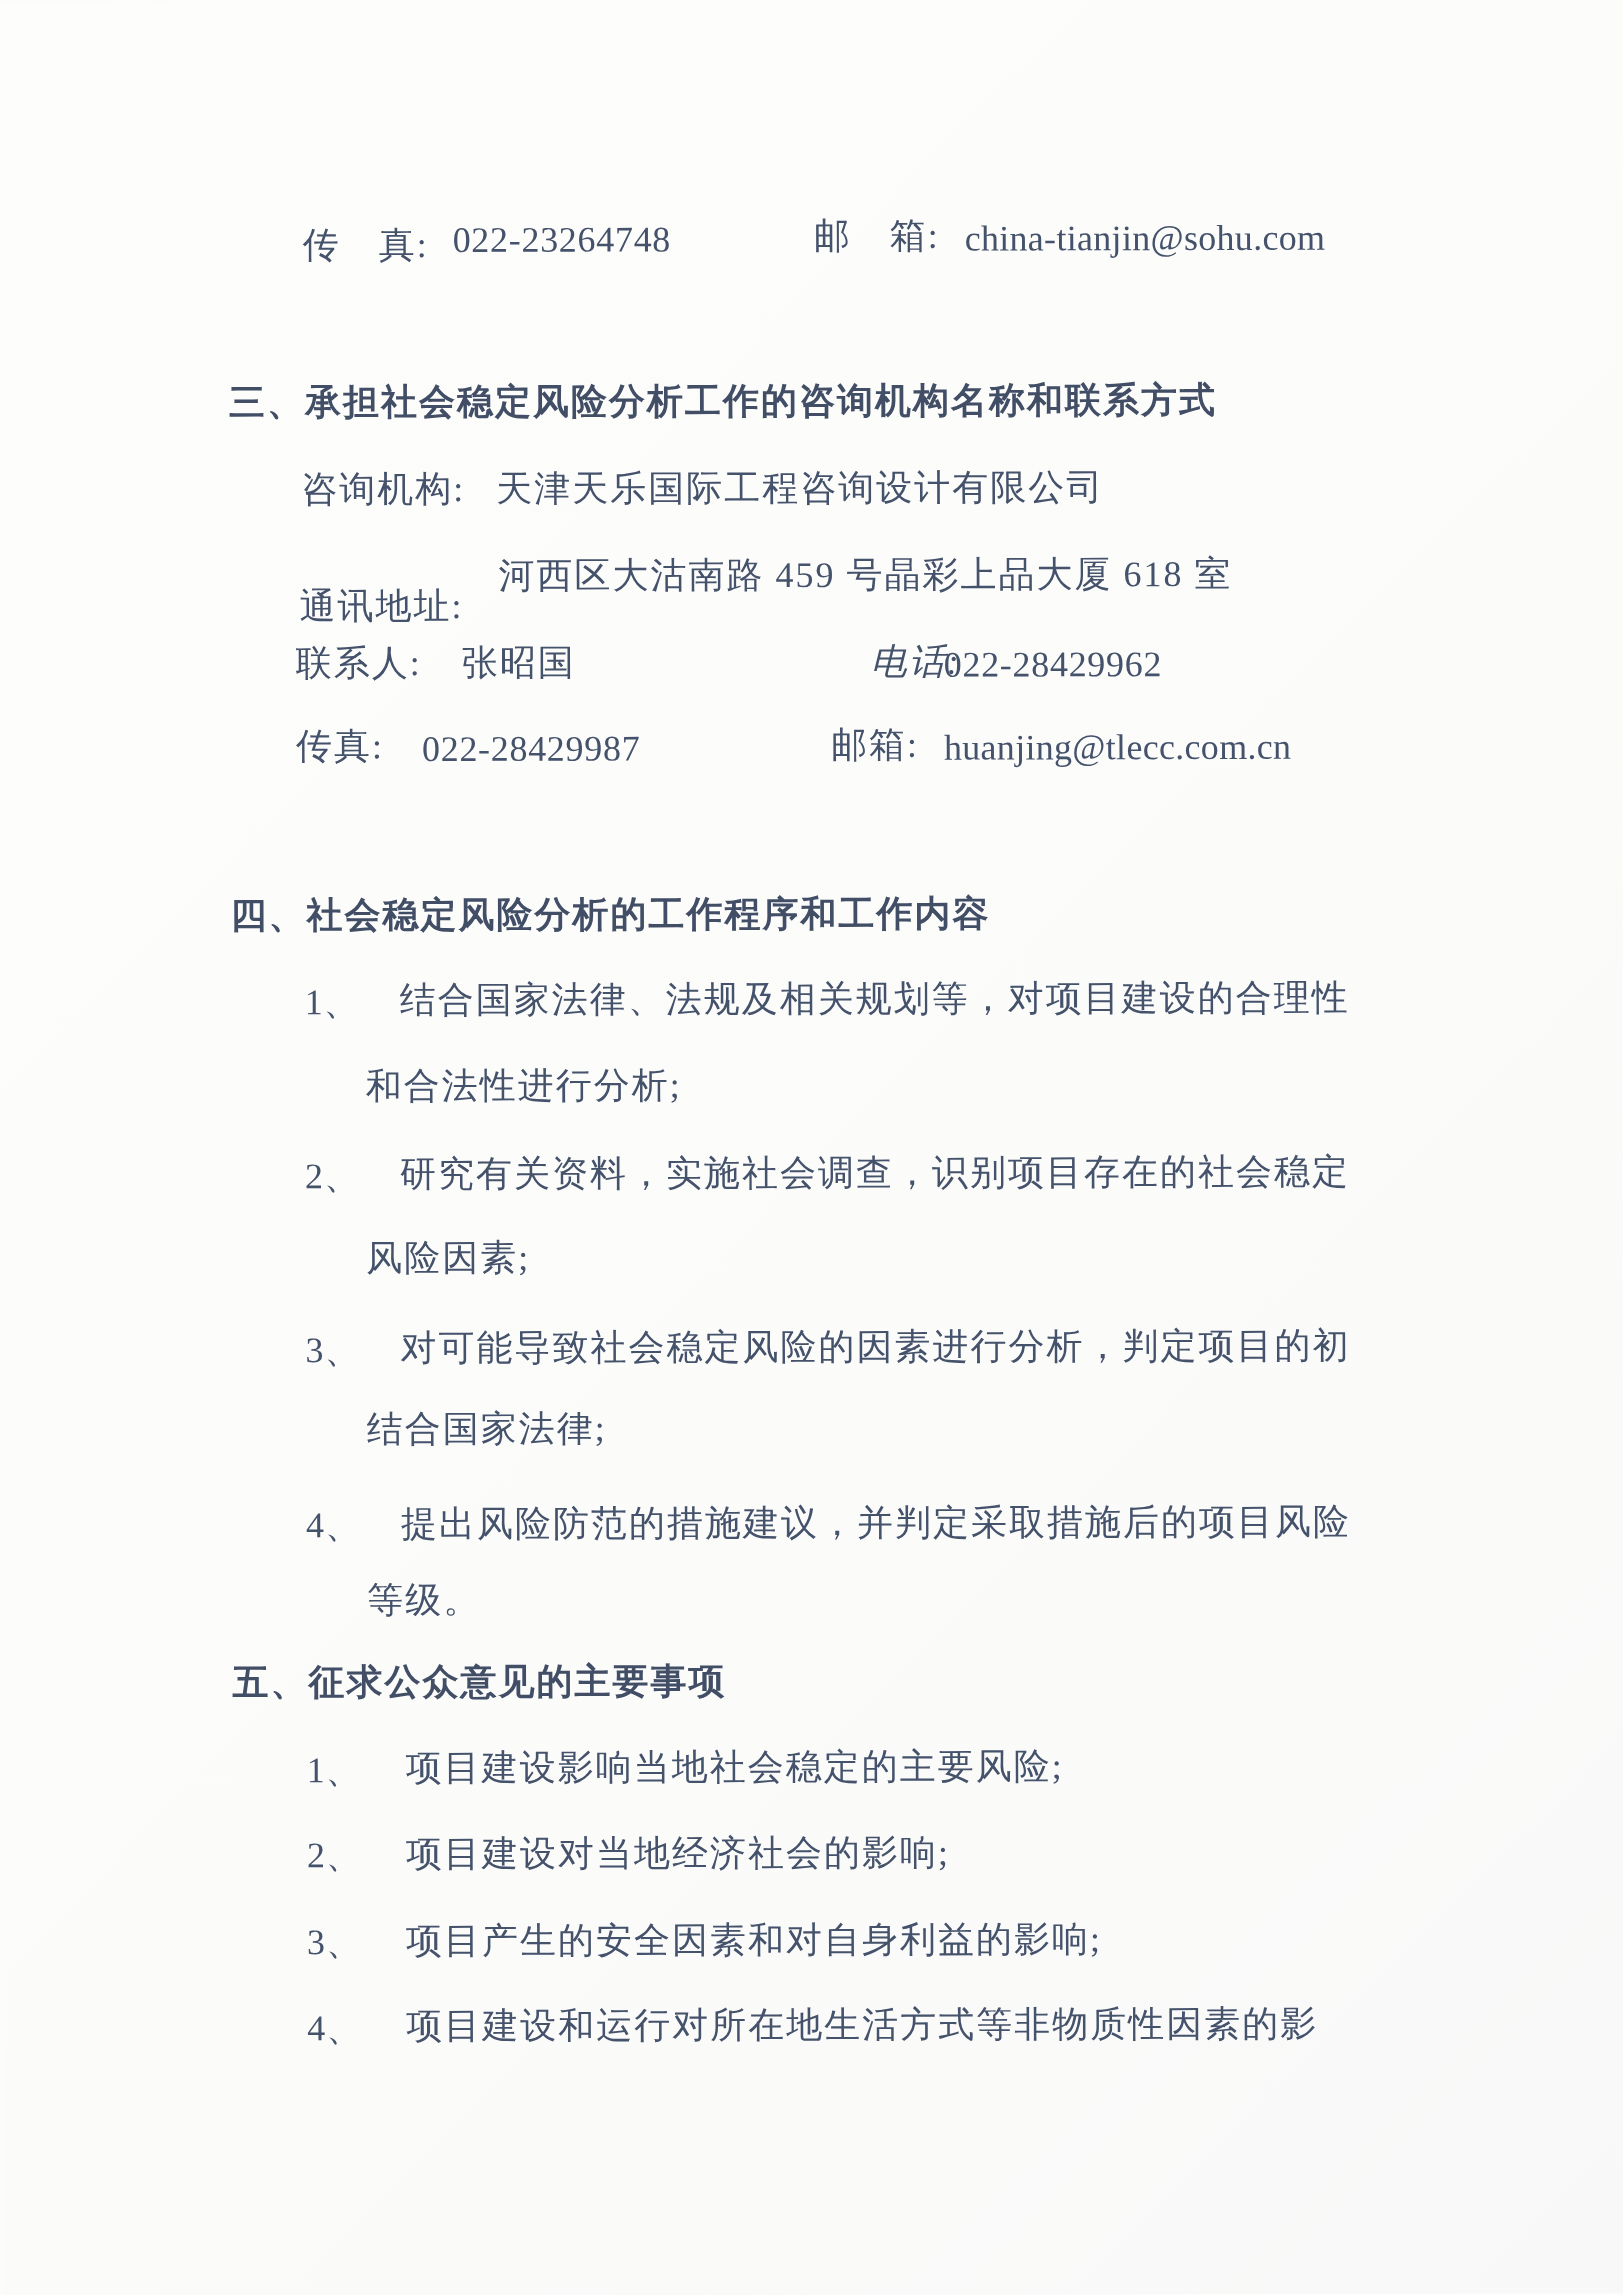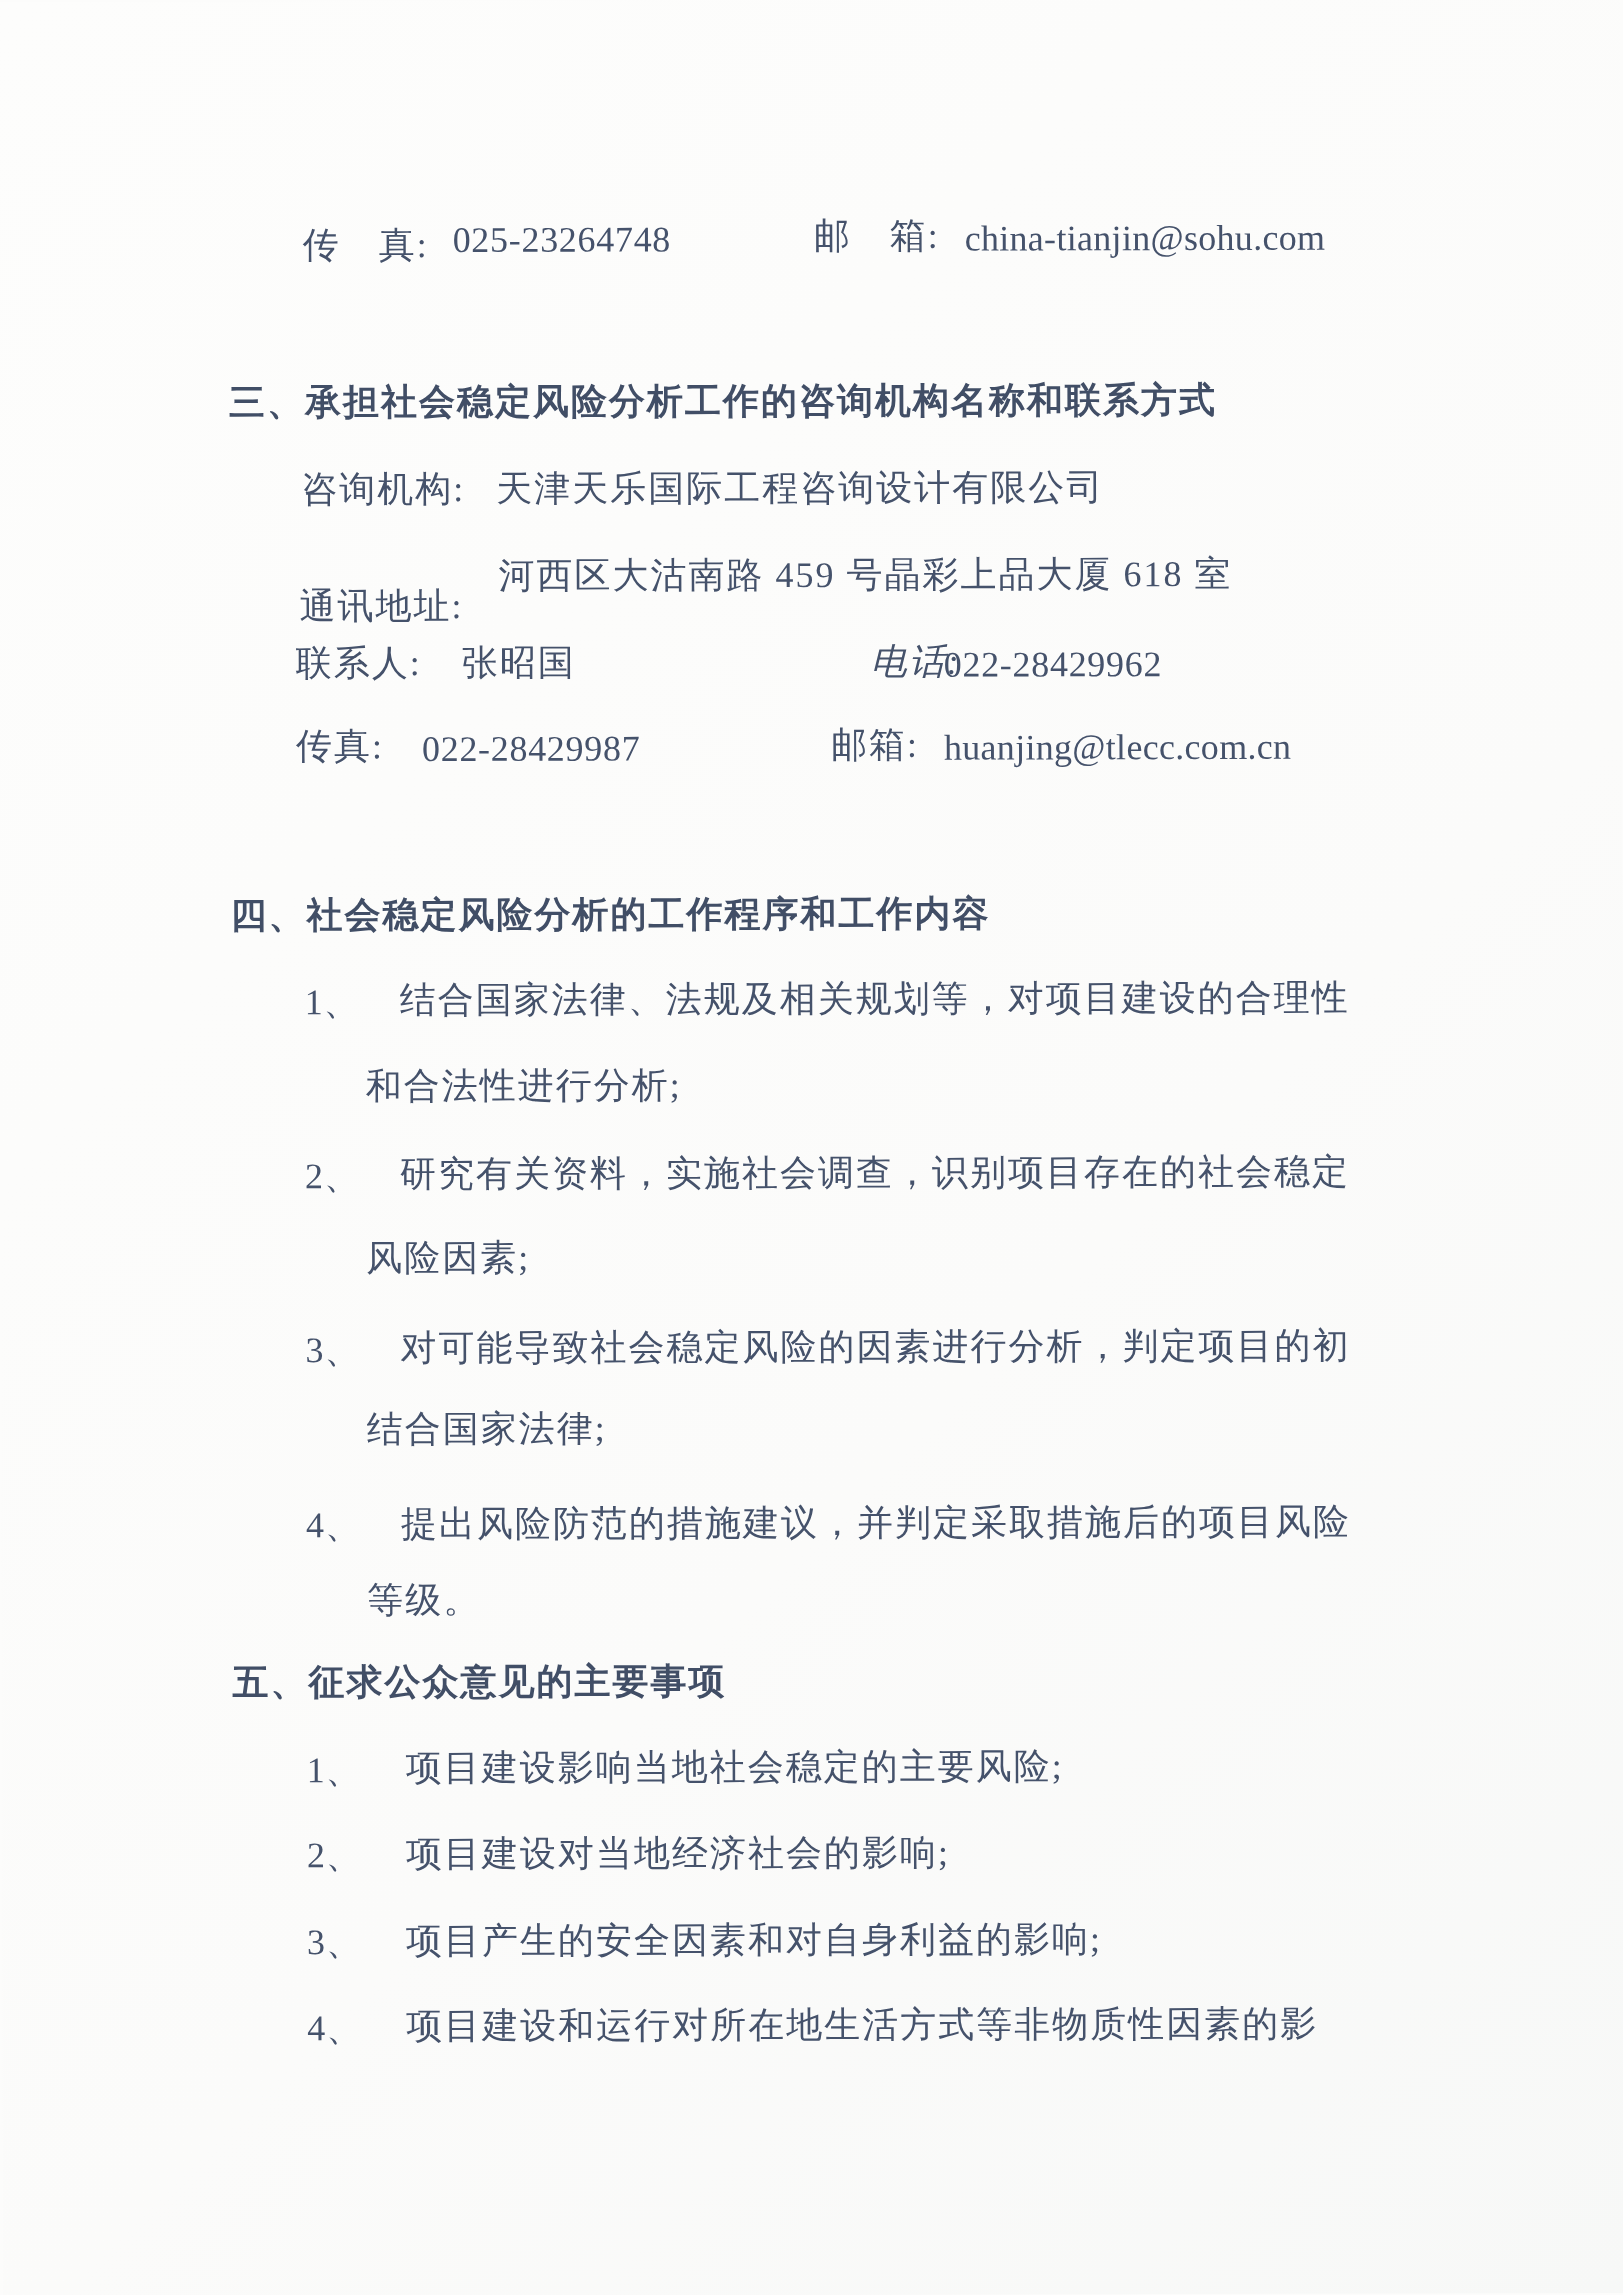--- a/index.html
+++ b/index.html
@@ -42,21 +42,21 @@
     font-size: 36px;
     letter-spacing: 0.3px;
   }
 </style>
 </head>
 <body>
 
 <div class="page">
 
   <span class="t zh" style="left:305px;  top:226px;">传　真:</span>
-  <span class="t num" style="left:455px;  top:221px;">025-23264748</span>
+  <span class="t num" style="left:455px;  top:221px;">022-23264748</span>
   <span class="t zh" style="left:816px; top:218px;font-family:Liberation Serif, serif;">邮　箱:</span>
   <span class="t lat" style="left:967px; top:221px;">china-tianjin@sohu.com</span>
 
   <span class="t head" style="left:231px; top:383px;">三、承担社会稳定风险分析工作的咨询机构名称和联系方式</span>
 
   <span class="t zh" style="left:303px;  top:470px;">咨询机构:</span>
   <span class="t zh" style="left:498px;  top:470px;">天津天乐国际工程咨询设计有限公司</span>
 
   <span class="t zh" style="left:301px;  top:587px;">通讯地址:</span>
   <span class="t zh" style="left:500px;  top:557px;">河西区大沽南路 459 号晶彩上品大厦 618 室</span>

